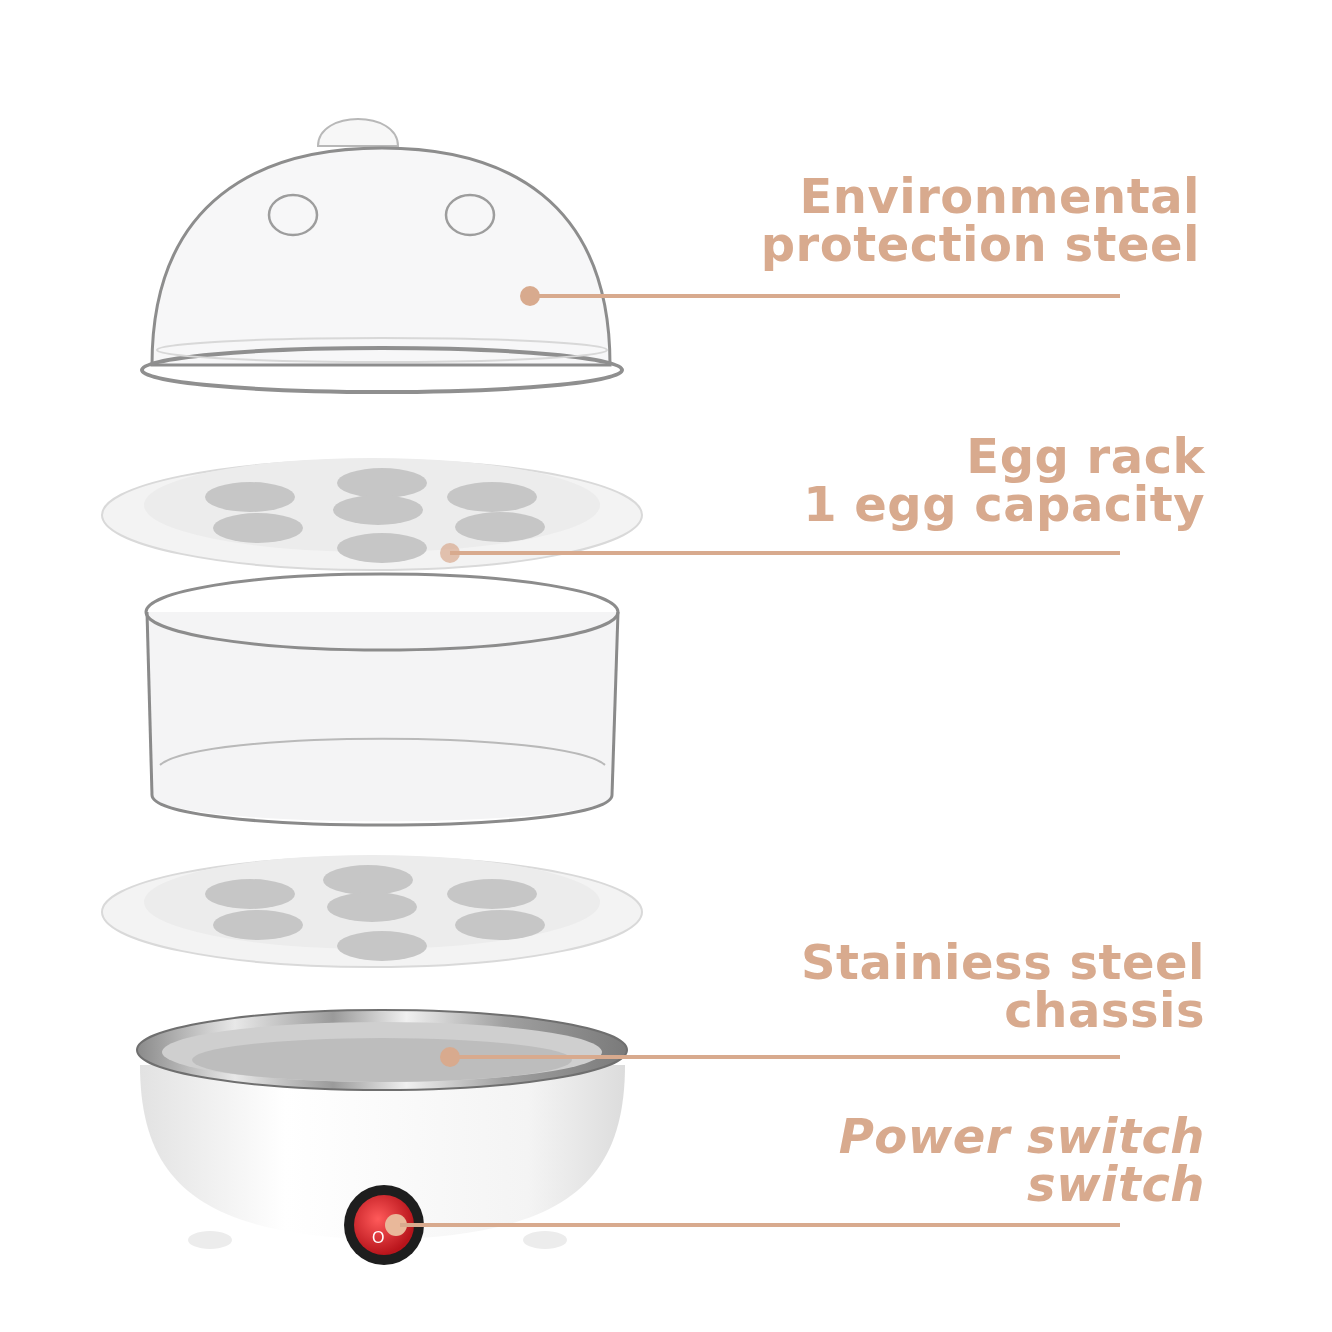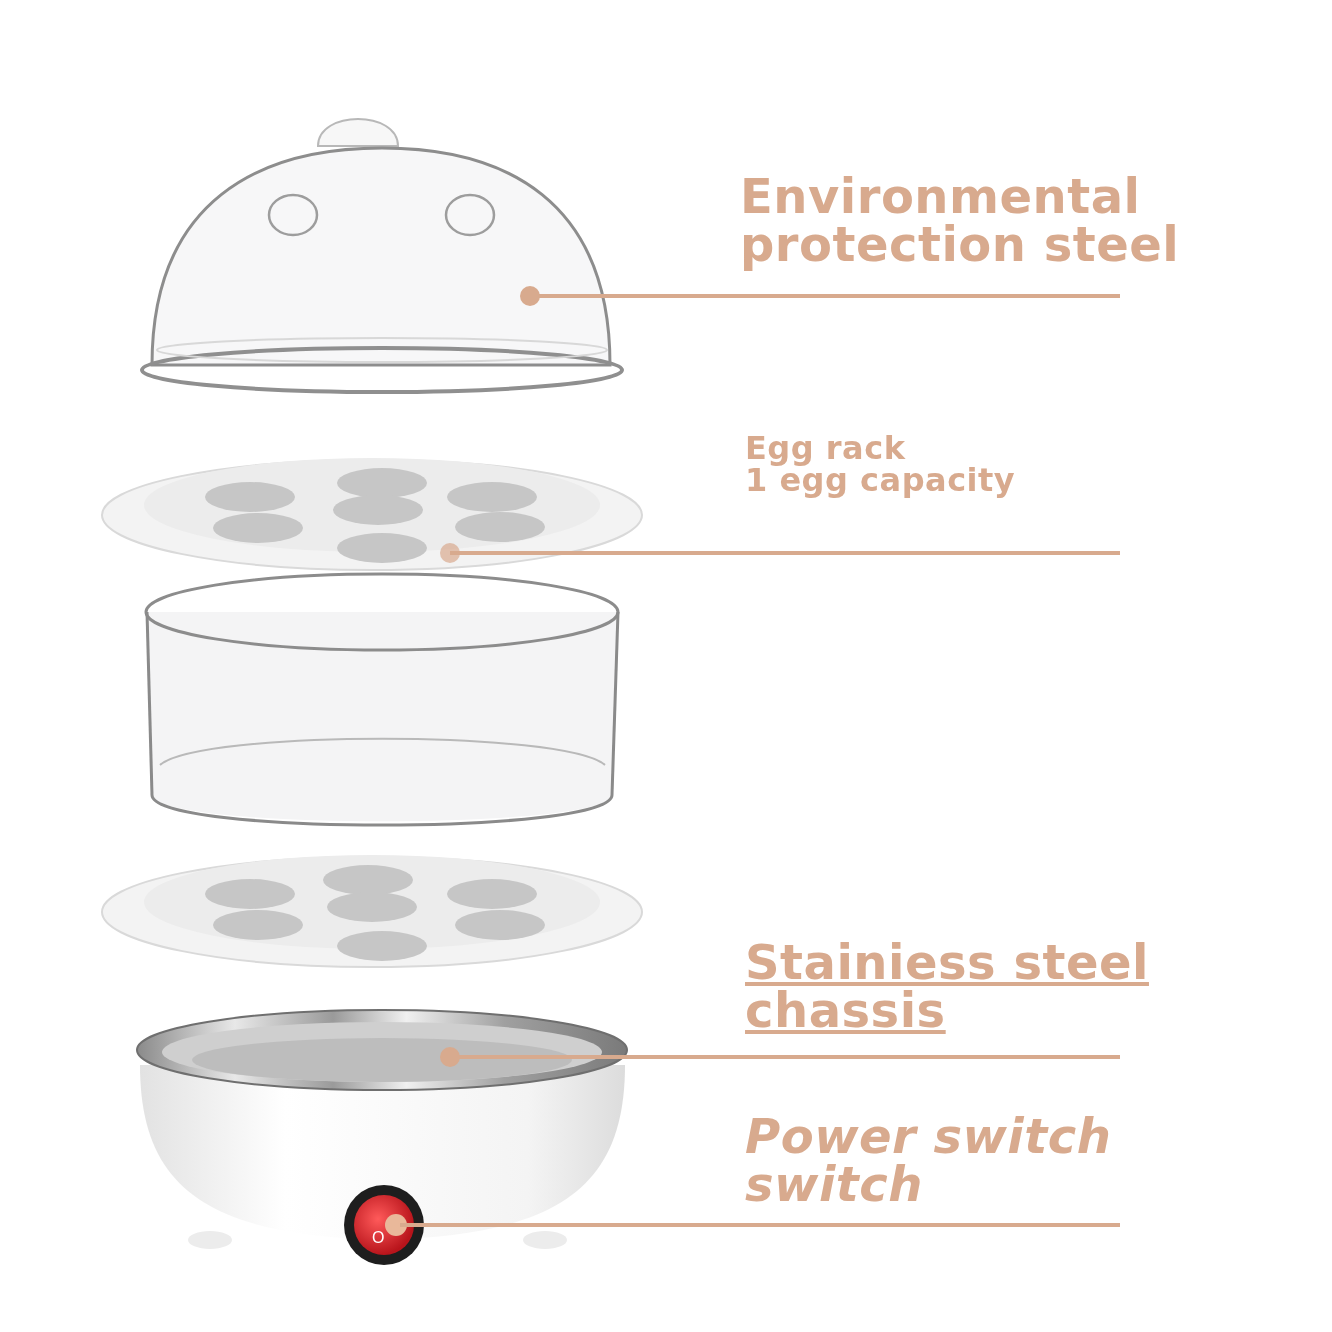--- a/index.html
+++ b/index.html
@@ -1,17 +1,17 @@
 <!DOCTYPE html>
 <html><head>
 <meta charset="utf-8">
 <style>
   html,body{margin:0;padding:0;background:#ffffff;}
   body{width:1332px;height:1332px;position:relative;overflow:hidden;font-family:"DejaVu Sans","Liberation Sans",sans-serif;}
-  .label{position:absolute;text-align:left;font-weight:bold;line-height:1.0;letter-spacing:0.5px;}
+  .label{position:absolute;text-align:right;font-weight:bold;line-height:1.0;letter-spacing:0.5px;}
   .label span{display:block;}
   .leader{position:absolute;height:4px;}
   .dot{position:absolute;width:20px;height:20px;border-radius:50%;}
   svg{position:absolute;left:0;top:0;}
 </style>
 </head>
 <body>
 
 <svg width="1332" height="1332" viewBox="0 0 1332 1332">
   <defs>
@@ -102,26 +102,26 @@
 <div class="leader" style="left:450px;top:1055px;width:670px;background:#D8AA8E;"></div>
 
 <div class="dot" style="left:385px;top:1214px;width:22px;height:22px;background:#E9B89A;"></div>
 <div class="leader" style="left:400px;top:1223px;width:720px;background:#D8AA8E;"></div>
 
 <div class="label" style="left:740px;top:172px;width:460px;font-size:48px;color:#D8AA8E;">
   <span>Environmental</span>
   <span>protection steel</span>
 </div>
 
-<div class="label" style="left:745px;top:432px;width:460px;font-size:32px;color:#D8AA8E;">
+<div class="label" style="left:745px;top:432px;width:460px;font-size:48px;color:#D8AA8E;">
   <span>Egg rack</span>
   <span>1 egg capacity</span>
 </div>
 
-<div class="label" style="left:745px;top:938px;width:460px;font-size:48px;color:#D8AA8E;text-decoration:underline;">
+<div class="label" style="left:745px;top:938px;width:460px;font-size:48px;color:#D8AA8E;">
   <span>Stainiess steel</span>
   <span>chassis</span>
 </div>
 
 <div class="label" style="left:745px;top:1112px;width:460px;font-size:48px;color:#D8AA8E;font-style:italic;">
   <span>Power switch</span>
   <span>switch</span>
 </div>
 
 </body></html>

